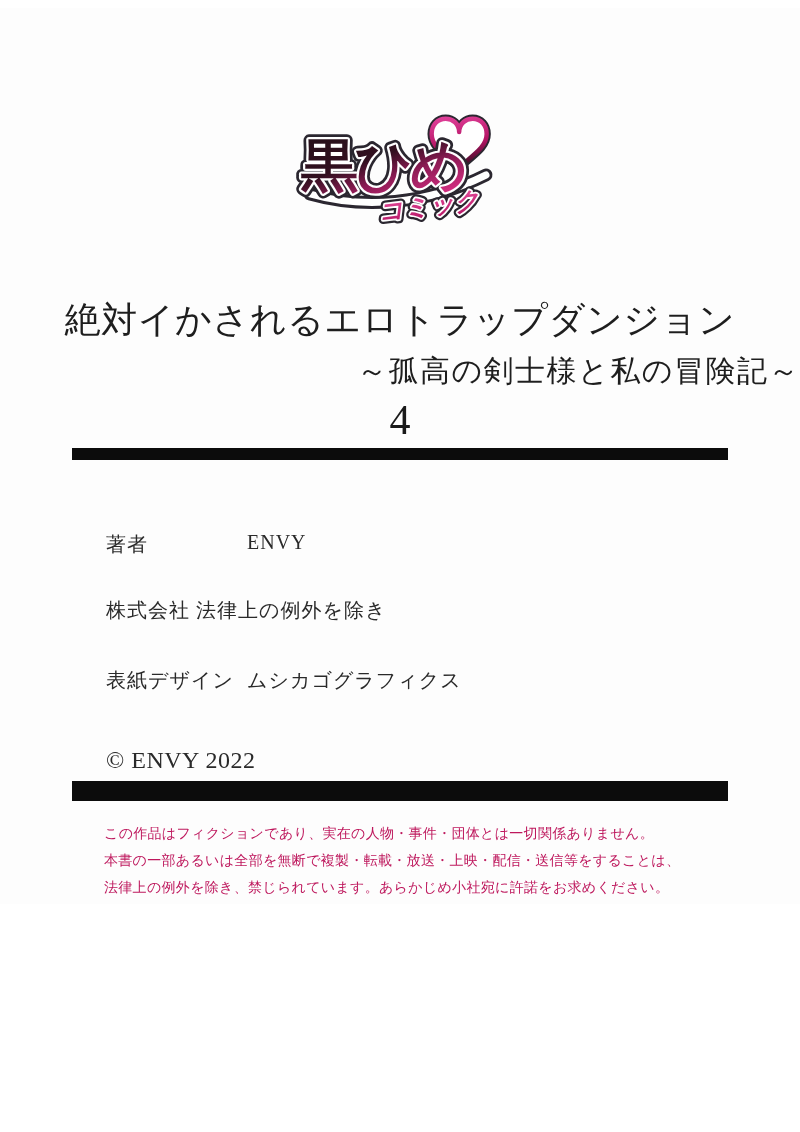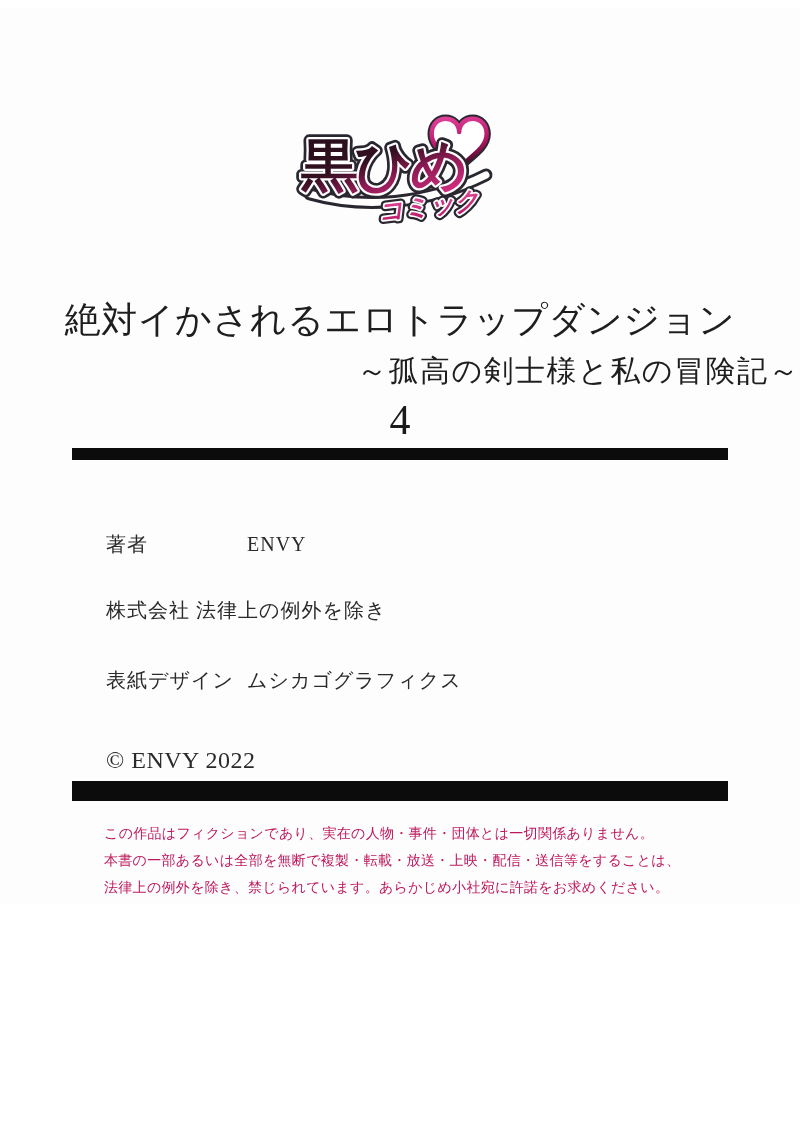--- a/index.html
+++ b/index.html
@@ -122,21 +122,20 @@
 
   
   .credit-row {
     position: absolute;
     left: 106px;
     display: flex;
     font-size: 20px;
     letter-spacing: 1px;
     color: #2a2a2a;
     white-space: nowrap;
-    align-items: center;
   }
   .credit-row .credit-label { width: 141px; flex: 0 0 141px; }
   .credit-row-0 { top: 523px; }
   .credit-row-1 { top: 589px; }
   .credit-row-2 { top: 659px; }
 
   .copyright-line {
     position: absolute;
     left: 106px;
     top: 739px;

